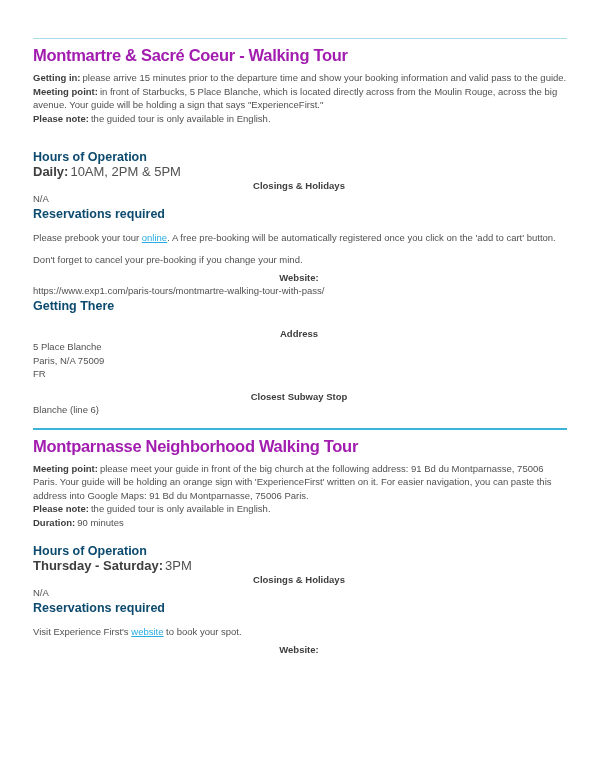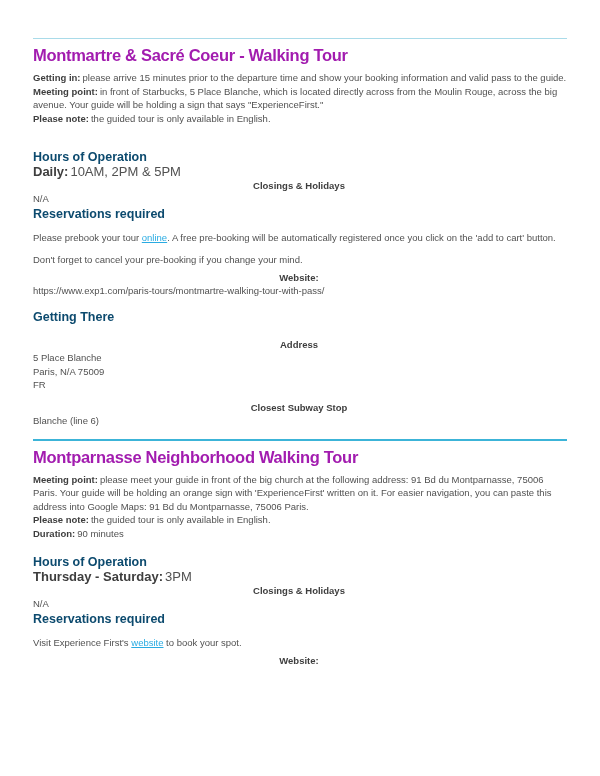--- a/index.html
+++ b/index.html
@@ -50,21 +50,21 @@
 
   .h2 {
     font-size: 12.5px;
     line-height: 16px;
     font-weight: bold;
     color: #0c4a6e;
     margin: 0;
   }
   .h2.mt-hours1 { margin-top: 24px; }
   .h2.mt-res    { margin-top: 0; }
-  .h2.mt-get    { margin-top: 11px; }
+  .h2.mt-get    { margin-top: 0; }
   .h2.mt-hours2 { margin-top: 14px; }
 
   .kv {
     font-size: 13px;
     line-height: 13.5px;
   }
   .block {
     font-size: 9.5px;
     line-height: 13.5px;
   }

